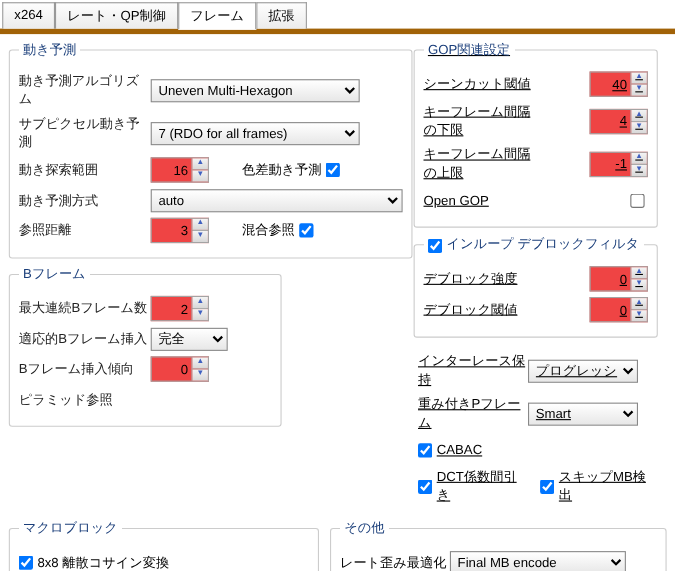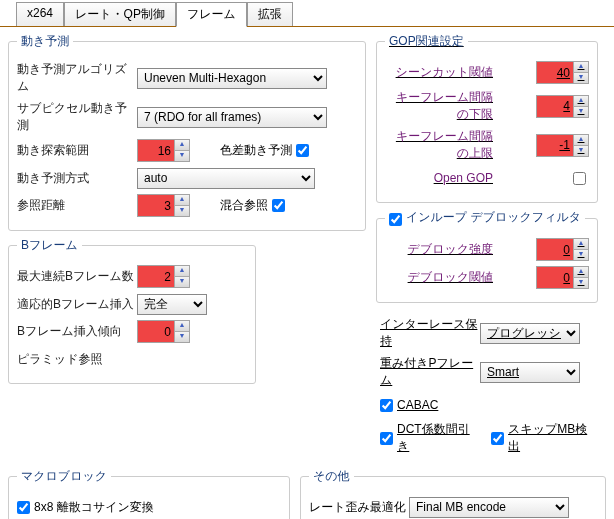--- a/index.html
+++ b/index.html
@@ -7,22 +7,22 @@
     padding: 0;
     font-family: "MS UI Gothic", "Meiryo", sans-serif;
     font-size: 12px;
     background: #fff;
     width: 614px;
     height: 519px;
     overflow: hidden;
   }
   .tabs {
     display: flex;
-    border-bottom: 1px solid #a16207;
-    padding-left: 16px;
+    border-bottom: 5px solid #a16207;
+    padding-left: 2px;
     padding-top: 2px;
   }
   .tab {
     padding: 3px 10px;
     border: 1px solid #999;
     border-bottom: none;
     background: linear-gradient(#fdfdfd, #ececec);
     margin-right: 0px;
     cursor: pointer;
     position: relative;
@@ -57,22 +57,21 @@
     min-height: 22px;
   }
   .lbl {
     width: 120px;
     flex: none;
     color: #222;
   }
   .lbl2 {
     width: 108px;
     flex: none;
-    color: #701a75;
-    text-align: right;
+    color: #000000;
   }
   select {
     font-family: inherit;
     font-size: 12px;
     height: 21px;
     border: 1px solid #888;
     background: linear-gradient(#fff, #e7e7e7);
     padding: 1px 2px;
   }
   .spin {
@@ -150,21 +149,21 @@
             </span>
           </span>
         <span style="width:30px"></span>
         <label class="chk">
           <span>色差動き予測</span>
           <input type="checkbox" checked="" style="">
         </label>
       </div>
       <div class="row">
         <span class="lbl">動き予測方式</span>
-        <select style="width:178px"><option>auto</option></select>
+        <select style="width:229px"><option>auto</option></select>
       </div>
       <div class="row">
         <span class="lbl">参照距離</span>
         <span class="spin">
             <input value="3" style="">
             <span class="arrows">
               <div>▲</div>
               <div>▼</div>
             </span>
           </span>

